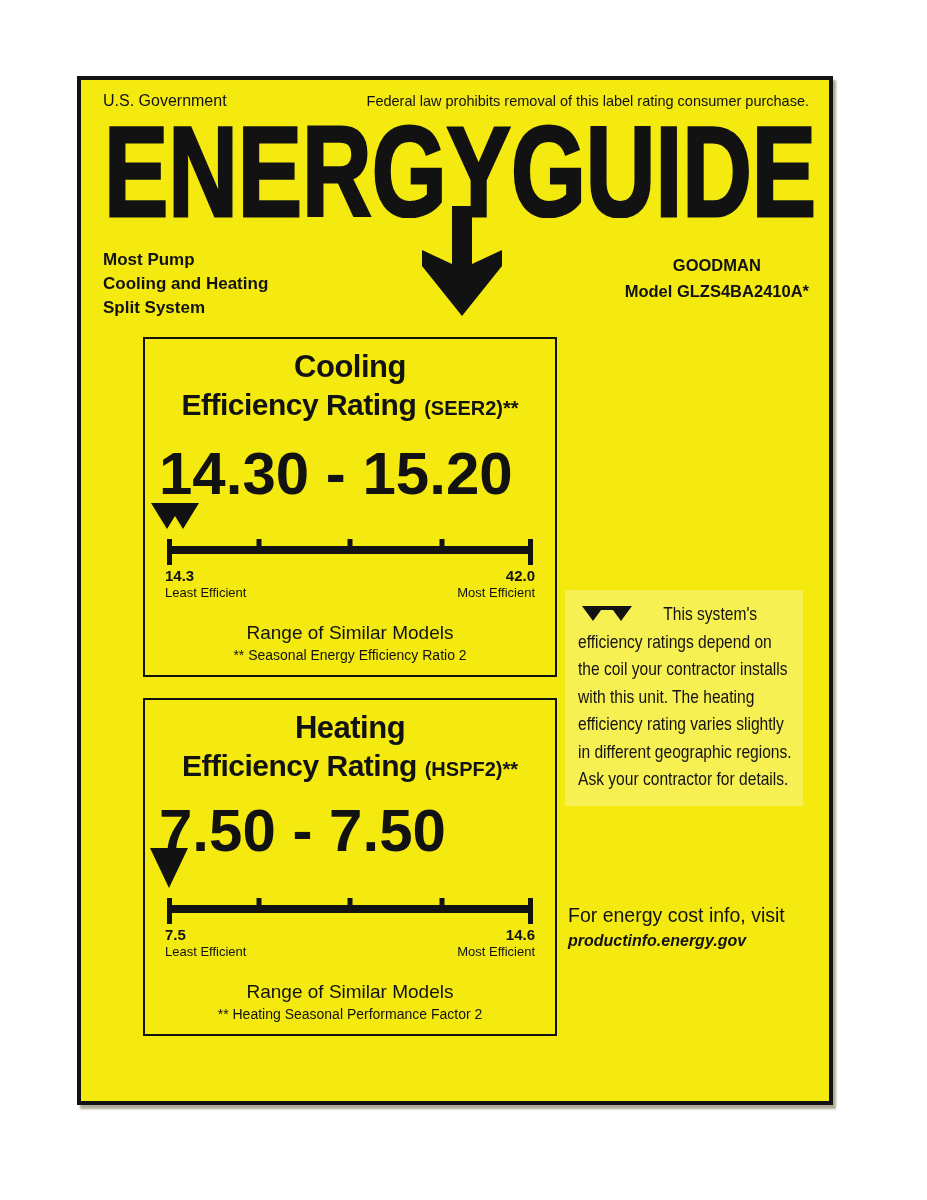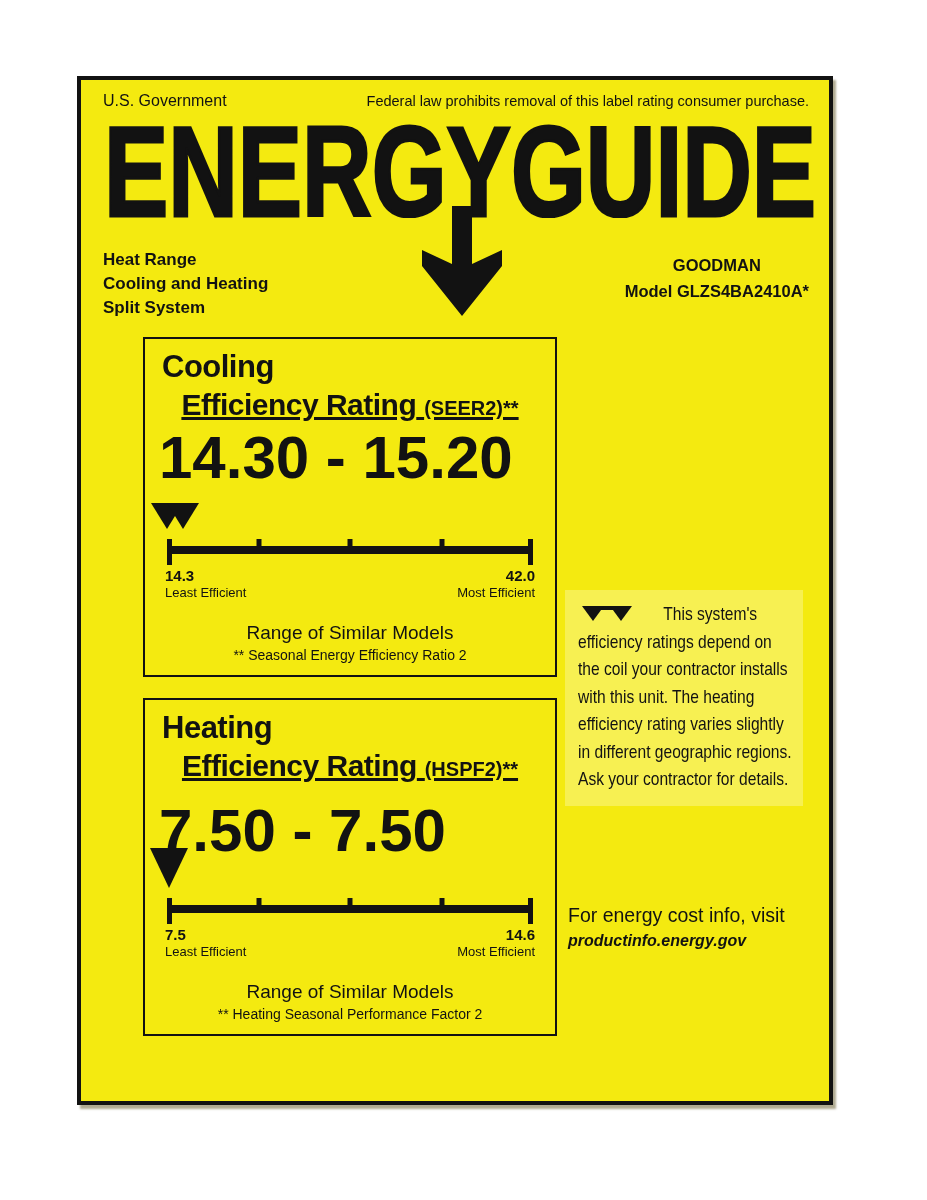--- a/index.html
+++ b/index.html
@@ -21,24 +21,24 @@
   .logo-svg text{fill:#121212;stroke:#121212;stroke-width:3px;font-weight:bold;font-family:"Liberation Sans",sans-serif;}
   .big-arrow{left:331px;top:126px;}
   .prod-left{left:22px;top:168px;font-size:17px;font-weight:bold;line-height:24px;}
   .prod-right{right:20px;top:172px;font-size:16.5px;font-weight:bold;line-height:26px;text-align:center;}
   
   .panel{
     position:absolute;left:62px;width:414px;border:2.5px solid #121212;box-sizing:border-box;
   }
   .panel.cooling{top:257px;height:340px;}
   .panel.heating{top:618px;height:338px;}
-  .panel-title{position:absolute;left:0;width:100%;top:10px;font-size:31px;font-weight:bold;letter-spacing:-0.5px;margin-left:17px;}
-  .panel-sub{position:absolute;left:0;width:100%;top:49px;text-align:center;font-size:30px;font-weight:bold;letter-spacing:-0.5px;white-space:nowrap;text-decoration:underline;}
+  .panel-title{position:absolute;left:0;width:100%;top:10px;text-align:center;font-size:31px;font-weight:bold;letter-spacing:-0.5px;}
+  .panel-sub{position:absolute;left:0;width:100%;top:49px;text-align:center;font-size:30px;font-weight:bold;letter-spacing:-0.5px;white-space:nowrap;}
   .panel-sub .suffix{font-size:20px;font-weight:bold;letter-spacing:0;}
-  .range-big{position:absolute;left:14px;top:84px;font-size:60px;font-weight:bold;letter-spacing:0px;white-space:nowrap;}
+  .range-big{position:absolute;left:14px;top:100px;font-size:60px;font-weight:bold;letter-spacing:0px;white-space:nowrap;}
   .tri{position:absolute;width:0;height:0;border-style:solid;border-color:#121212 transparent transparent transparent;}
   .tri.small{border-width:26px 16px 0 16px;}
   .tri.big{border-width:40px 19px 0 19px;}
   
   .scale{position:absolute;left:22px;width:366px;height:26px;}
   .scale .bar{position:absolute;left:0;right:0;top:7px;height:8px;background:#121212;}
   .scale .cap{position:absolute;top:0;width:5px;height:26px;background:#121212;}
   .scale .cap.l{left:0;} .scale .cap.r{right:0;}
   .scale .tick{position:absolute;top:0;width:5px;height:10px;background:#121212;transform:translateX(-50%);}
   .scale .t25{left:25%;} .scale .t50{left:50%;} .scale .t75{left:75%;}
@@ -67,21 +67,21 @@
 
   <svg class="abs logo-svg" width="716" height="94" viewBox="0 0 716 94" preserveAspectRatio="none">
     <text x="1" y="92" font-size="128" textLength="712" lengthAdjust="spacingAndGlyphs">ENERGYGUIDE</text>
   </svg>
 
   <svg class="abs big-arrow" width="100" height="112" viewBox="0 0 100 112">
     <polygon fill="#121212" points="40,0 60,0 60,58 90,44 90,60 50,110 10,60 10,44 40,58"></polygon>
   </svg>
 
   <div class="abs prod-left">
-    <div>Heat Range</div>
+    <div>Most Pump</div>
     <div>Cooling and Heating</div>
     <div>Split System</div>
   </div>
   <div class="abs prod-right">
     <div>GOODMAN</div>
     <div>Model GLZS4BA2410A*</div>
   </div>
 
   <div class="panel cooling">
     <div class="panel-title">Cooling</div>

